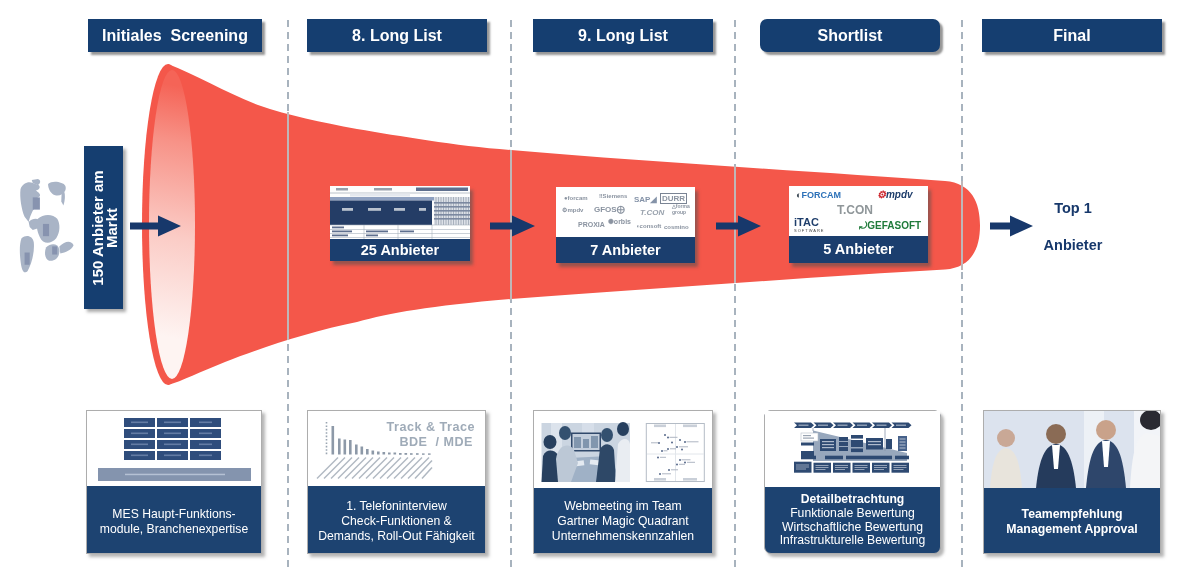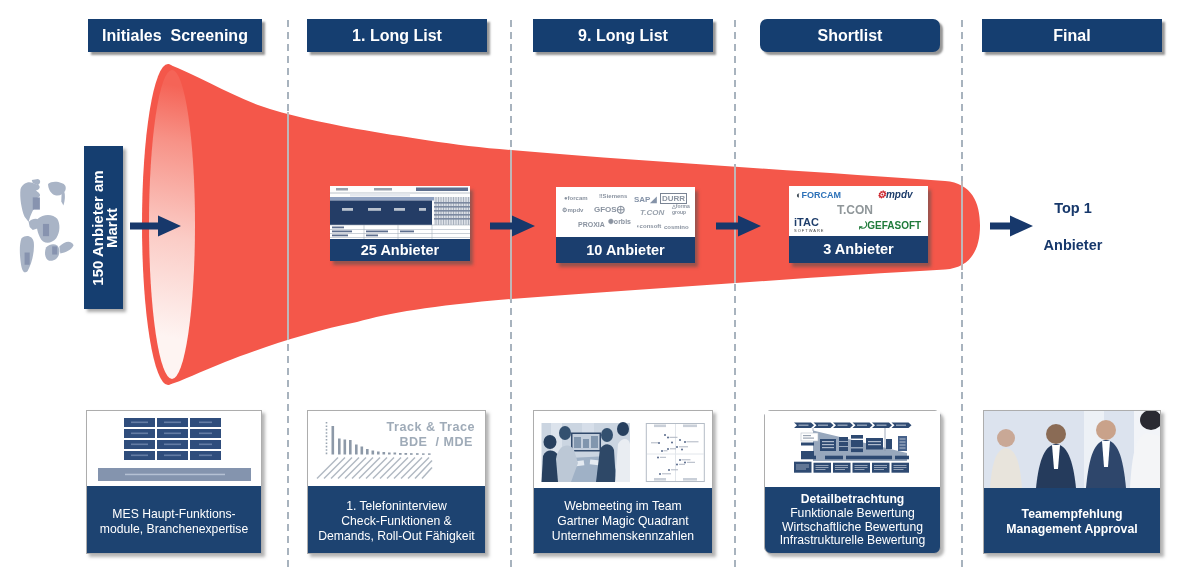--- a/index.html
+++ b/index.html
@@ -74,21 +74,21 @@
   </g>
   <g fill="#8793AF">
     <rect x="16" y="18" width="7" height="12"></rect>
     <rect x="26" y="44" width="6" height="12"></rect>
     <rect x="8" y="72" width="5" height="12"></rect>
     <rect x="35" y="66" width="5" height="8"></rect>
   </g>
 </svg>
 
 <div class="hdr" style="left:88px;width:174px;">Initiales&nbsp;&nbsp;Screening</div>
-<div class="hdr" style="left:307px;width:180px;">1. Long List</div>
+<div class="hdr" style="left:307px;width:180px;">8. Long List</div>
 <div class="hdr" style="left:533px;width:180px;">9. Long List</div>
 <div class="hdr" style="left:760px;width:180px;border-radius:7px;">Shortlist</div>
 <div class="hdr" style="left:982px;width:180px;">Final</div>
 
 <div class="abs" style="left:84px;top:146px;width:39px;height:163px;background:#153E70;color:#fff;box-shadow:3px 3px 3px rgba(90,90,90,0.5);">
   <div style="position:absolute;left:50%;top:50%;transform:translate(-50%,-50%) rotate(-90deg);
        white-space:nowrap;font-weight:bold;font-size:15px;text-align:center;line-height:13.5px;">
        150 Anbieter am<br>Markt</div>
 </div>
 
@@ -175,33 +175,33 @@
     <span class="abs" style="left:104px;top:6px;font-size:8px;border:1px solid #7a8494;padding:0 1px;">DURR</span>
     <span class="abs" style="left:6px;top:19px;">⚙mpdv</span>
     <span class="abs" style="left:38px;top:18px;font-size:8px;">GFOS⨁</span>
     <span class="abs" style="left:84px;top:21px;font-size:8px;font-style:italic;color:#98A1AC;">T.CON</span>
     <span class="abs" style="left:116px;top:16px;font-size:5px;">△forma<br>group</span>
     <span class="abs" style="left:22px;top:34px;font-size:7px;">PROXIA</span>
     <span class="abs" style="left:52px;top:31px;font-size:7px;">✺orbis</span>
     <span class="abs" style="left:80px;top:36px;">◖consoft</span>
     <span class="abs" style="left:108px;top:37px;font-size:6px;">cosmino</span>
   </div>
-  <div class="stagelabel" style="height:26px;line-height:26px;">10 Anbieter</div>
+  <div class="stagelabel" style="height:26px;line-height:26px;">7 Anbieter</div>
 </div>
 
 <div class="stagebox" style="left:789px;top:186px;width:139px;height:77px;background:#fff;">
   <div style="position:relative;width:163px;height:50px;">
     <span class="abs" style="left:7px;top:4px;font-size:9px;font-weight:bold;color:#3d4a56;">◐<span style="color:#2C71B8">FORCAM</span></span>
     <span class="abs" style="left:88px;top:3px;font-size:10px;font-weight:bold;font-style:italic;color:#1F3E6B;"><span style="color:#CC2128">⚙</span>mpdv</span>
     <span class="abs" style="left:48px;top:17px;font-size:12px;font-weight:bold;color:#8F9699;">T.CON</span>
     <span class="abs" style="left:5px;top:30px;font-size:11px;font-weight:bold;color:#1F3E6B;">iTAC</span>
     <span class="abs" style="left:5px;top:42px;font-size:4px;color:#444;letter-spacing:1px;">SOFTWARE</span>
     <span class="abs" style="left:70px;top:34px;font-size:10px;font-weight:bold;color:#1F7A3A;">⤾GEFASOFT</span>
   </div>
-  <div class="stagelabel" style="height:27px;line-height:27px;">3 Anbieter</div>
+  <div class="stagelabel" style="height:27px;line-height:27px;">5 Anbieter</div>
 </div>
 
 <div class="abs" style="left:1033px;top:199px;width:80px;color:#17386B;font-weight:bold;font-size:14.5px;text-align:center;line-height:18.5px;">
   Top 1<br><br>Anbieter
 </div>
 
 <div class="botbox" style="left:86px;width:176px;">
   <div class="botwhite" style="height:75px;">
     <svg width="174" height="75">
       <g fill="#2F4D7C">

